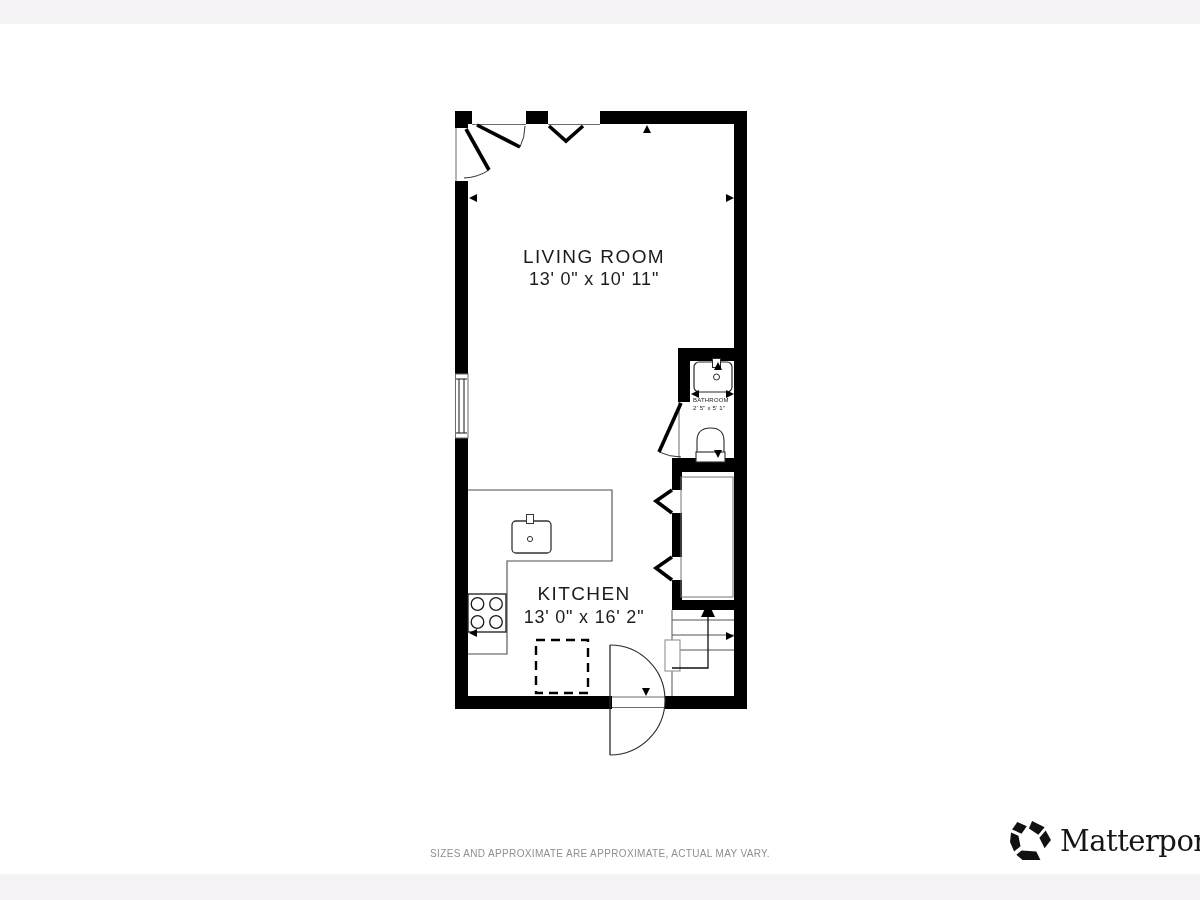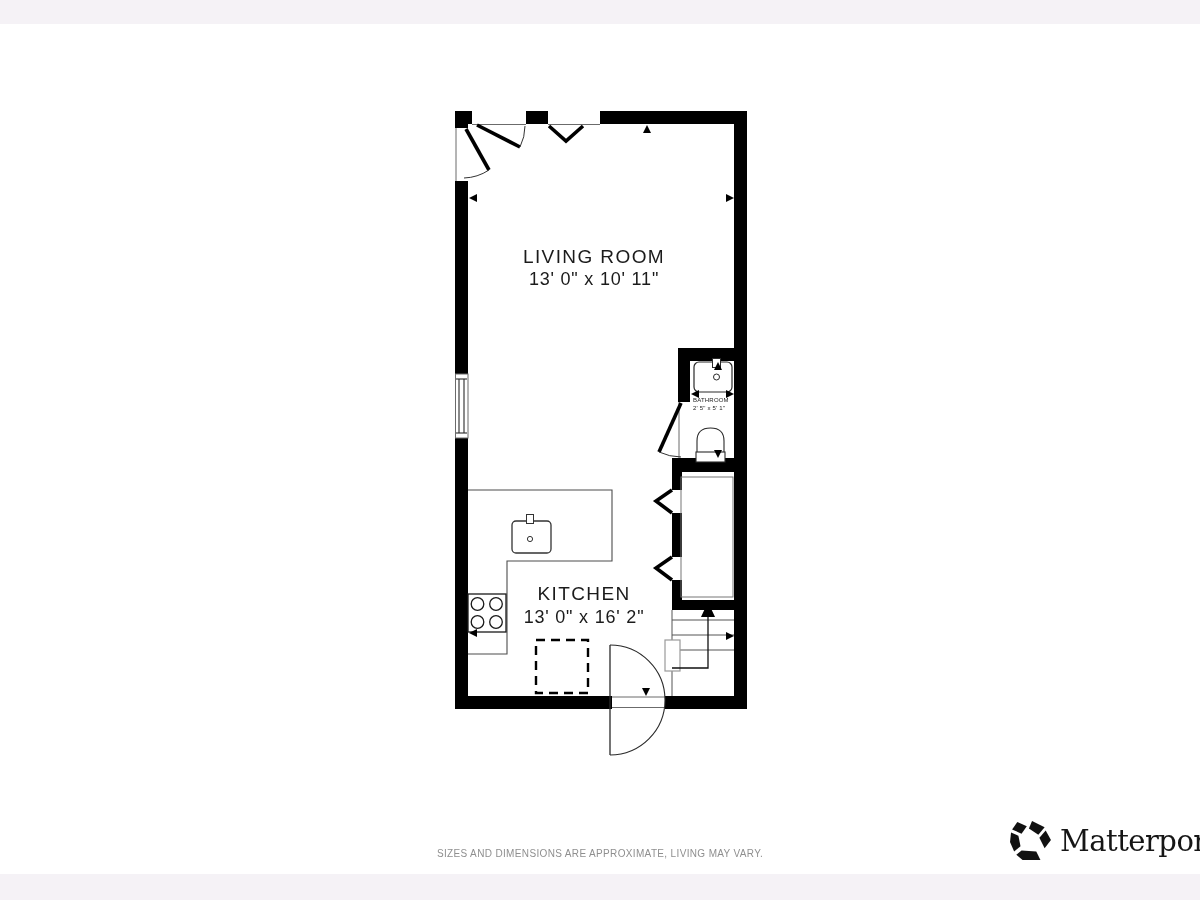--- a/index.html
+++ b/index.html
@@ -142,21 +142,21 @@
   <g text-anchor="middle">
     <text x="594" y="263" class="room-name">LIVING ROOM</text>
     <text x="594" y="285" class="room-dims">13' 0" x 10' 11"</text>
     <text x="584" y="600" class="room-name">KITCHEN</text>
     <text x="584" y="623" class="room-dims">13' 0" x 16' 2"</text>
     <text x="693" y="402" class="tiny-name" text-anchor="start">BATHROOM</text>
     <text x="693" y="410" class="tiny-name" text-anchor="start">2' 5" x 5' 1"</text>
   </g>
 </svg>
 
-<div class="disclaimer">SIZES AND DIMENSIONS ARE APPROXIMATE, LIVING MAY VARY.</div>
+<div class="disclaimer">SIZES AND APPROXIMATE ARE APPROXIMATE, ACTUAL MAY VARY.</div>
 
 <div class="logo">
   <svg viewBox="0 0 40 40">
     <g fill="#111">
       <polygon points="7,2 16,6 11,13 2,9"></polygon>
       <polygon points="21,1 33,7 27,14 18,8"></polygon>
       <polygon points="34,10 39,19 33,27 28,17"></polygon>
       <polygon points="11,29 25,30 29,38 12,38 6,33"></polygon>
       <polygon points="1,12 8,15 10,25 4,30 0,21"></polygon>
     </g>

